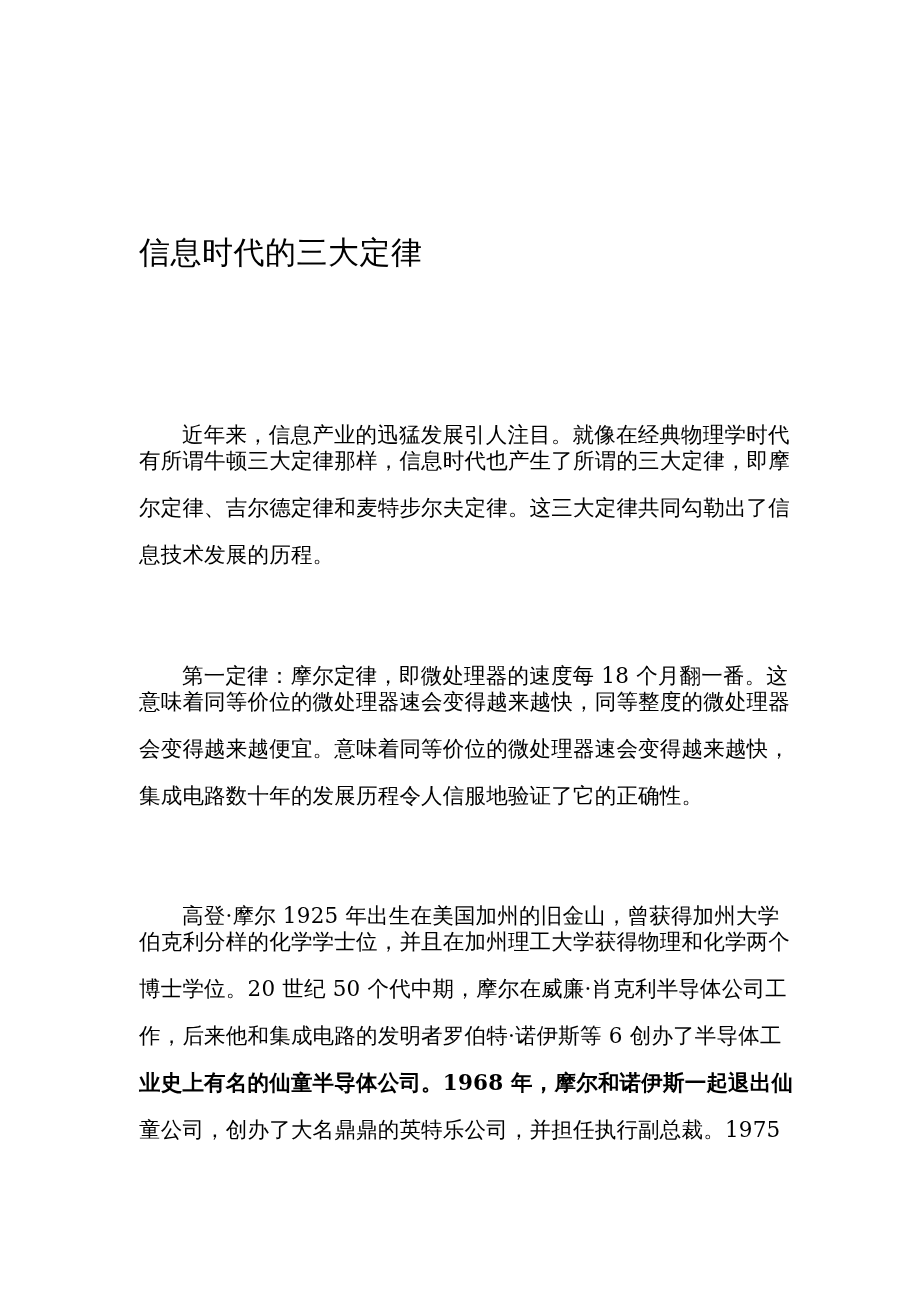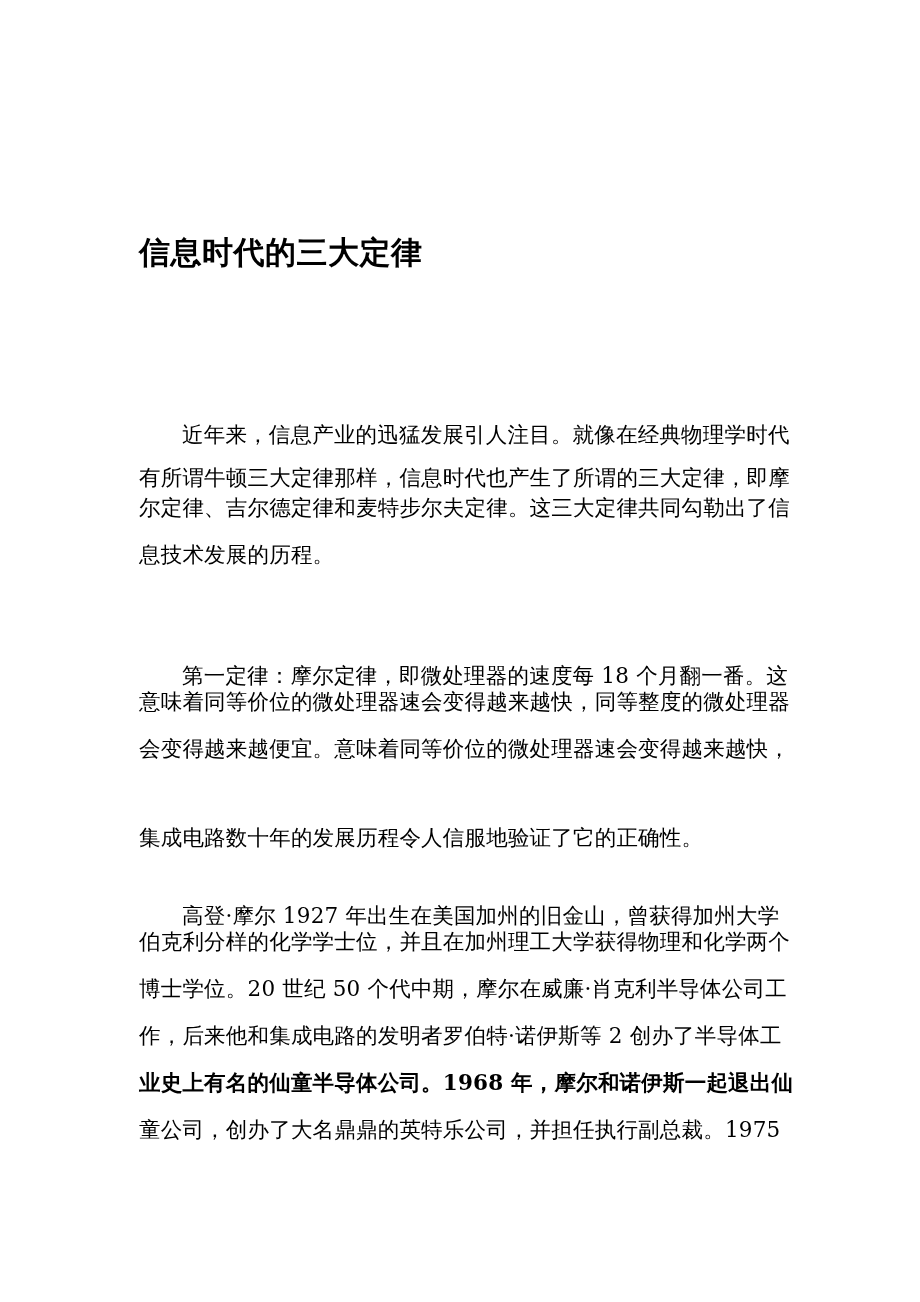--- a/index.html
+++ b/index.html
@@ -22,21 +22,21 @@
       width: 920px;
       height: 1302px;
       background: #ffffff;
     }
     .title {
       position: absolute;
       left: 139px;
       top: 230px;
       font-family: "DejaVu Sans", "Liberation Sans", sans-serif;
       font-size: 31px;
-      font-weight: bold;
+      font-weight: normal;
       line-height: 44px;
       letter-spacing: 0.5px;
       white-space: nowrap;
       margin: 0;
     }
     .line {
       position: absolute;
       left: 139px;
       font-size: 21.5px;
       line-height: 30px;
@@ -50,34 +50,34 @@
   </style>
 </head>
 <body>
 
 <div class="page">
 
   <h1 class="title">信息时代的三大定律</h1>
 
   <div>
     <div class="line indent" style="top:399px;">近年来，信息产业的迅猛发展引人注目。就像在经典物理学时代</div>
-    <div class="line" style="top:464px;font-family:Liberation Mono, monospace;">有所谓牛顿三大定律那样，信息时代也产生了所谓的三大定律，即摩</div>
+    <div class="line" style="top:446px;">有所谓牛顿三大定律那样，信息时代也产生了所谓的三大定律，即摩</div>
     <div class="line" style="top:493px;">尔定律、吉尔德定律和麦特步尔夫定律。这三大定律共同勾勒出了信</div>
     <div class="line" style="top:540px;">息技术发展的历程。</div>
   </div>
 
   <div>
     <div class="line indent" style="top:640px;text-align:center;">第一定律：摩尔定律，即微处理器的速度每 18 个月翻一番。这</div>
     <div class="line" style="top:687px;">意味着同等价位的微处理器速会变得越来越快，同等整度的微处理器</div>
     <div class="line" style="top:734px;">会变得越来越便宜。意味着同等价位的微处理器速会变得越来越快，</div>
-    <div class="line" style="top:781px;margin-top:42px;">集成电路数十年的发展历程令人信服地验证了它的正确性。</div>
+    <div class="line" style="top:781px;">集成电路数十年的发展历程令人信服地验证了它的正确性。</div>
   </div>
 
   <div>
-    <div class="line indent" style="top:880px;">高登·摩尔 1927 年出生在美国加州的旧金山，曾获得加州大学</div>
+    <div class="line indent" style="top:880px;">高登·摩尔 1925 年出生在美国加州的旧金山，曾获得加州大学</div>
     <div class="line" style="top:927px;">伯克利分样的化学学士位，并且在加州理工大学获得物理和化学两个</div>
     <div class="line" style="top:974px;">博士学位。20 世纪 50 个代中期，摩尔在威廉·肖克利半导体公司工</div>
-    <div class="line" style="top:1021px;">作，后来他和集成电路的发明者罗伯特·诺伊斯等 2 创办了半导体工</div>
+    <div class="line" style="top:1021px;">作，后来他和集成电路的发明者罗伯特·诺伊斯等 6 创办了半导体工</div>
     <div class="line" style="top:1068px;font-weight:bold;">业史上有名的仙童半导体公司。1968 年，摩尔和诺伊斯一起退出仙</div>
     <div class="line" style="top:1115px;">童公司，创办了大名鼎鼎的英特乐公司，并担任执行副总裁。1975</div>
   </div>
 
 </div>
 
 </body></html>

